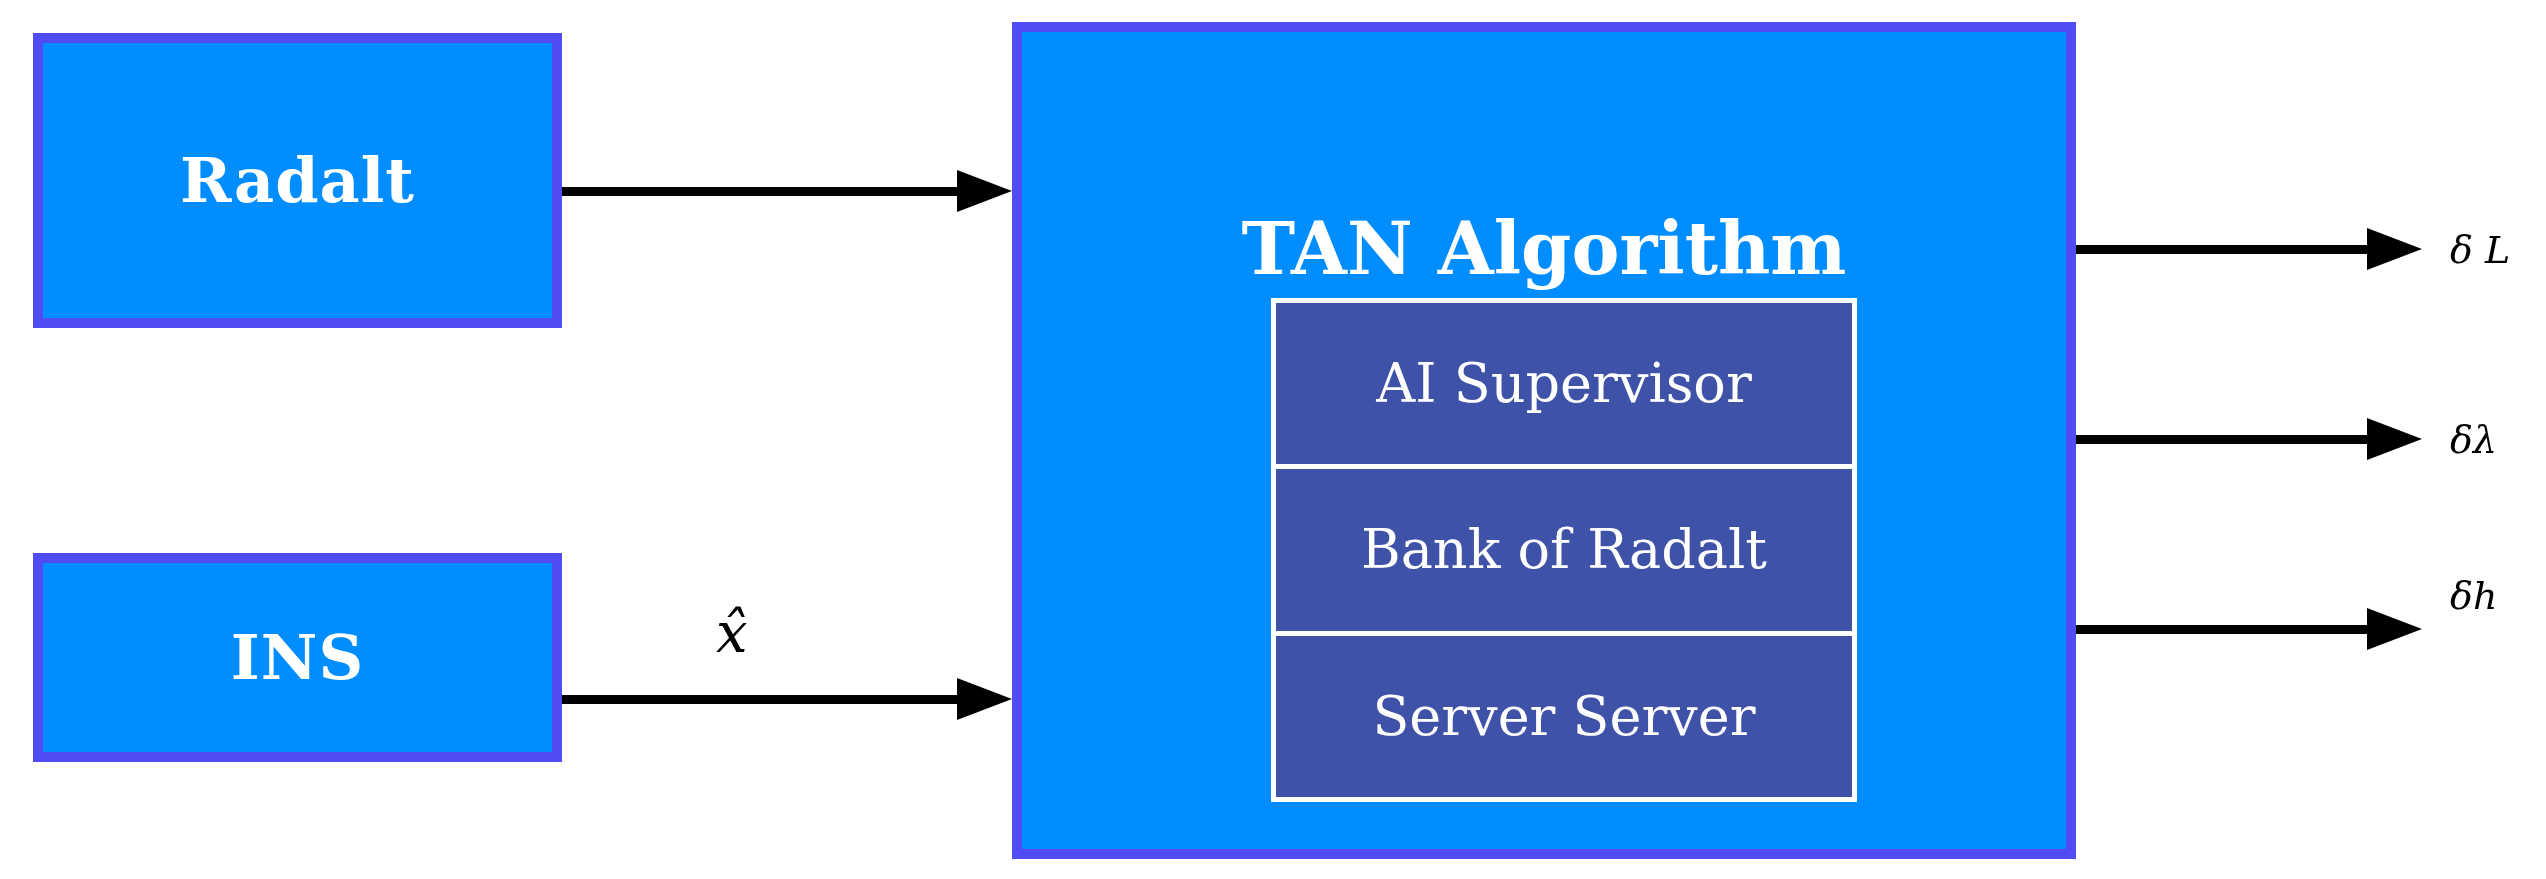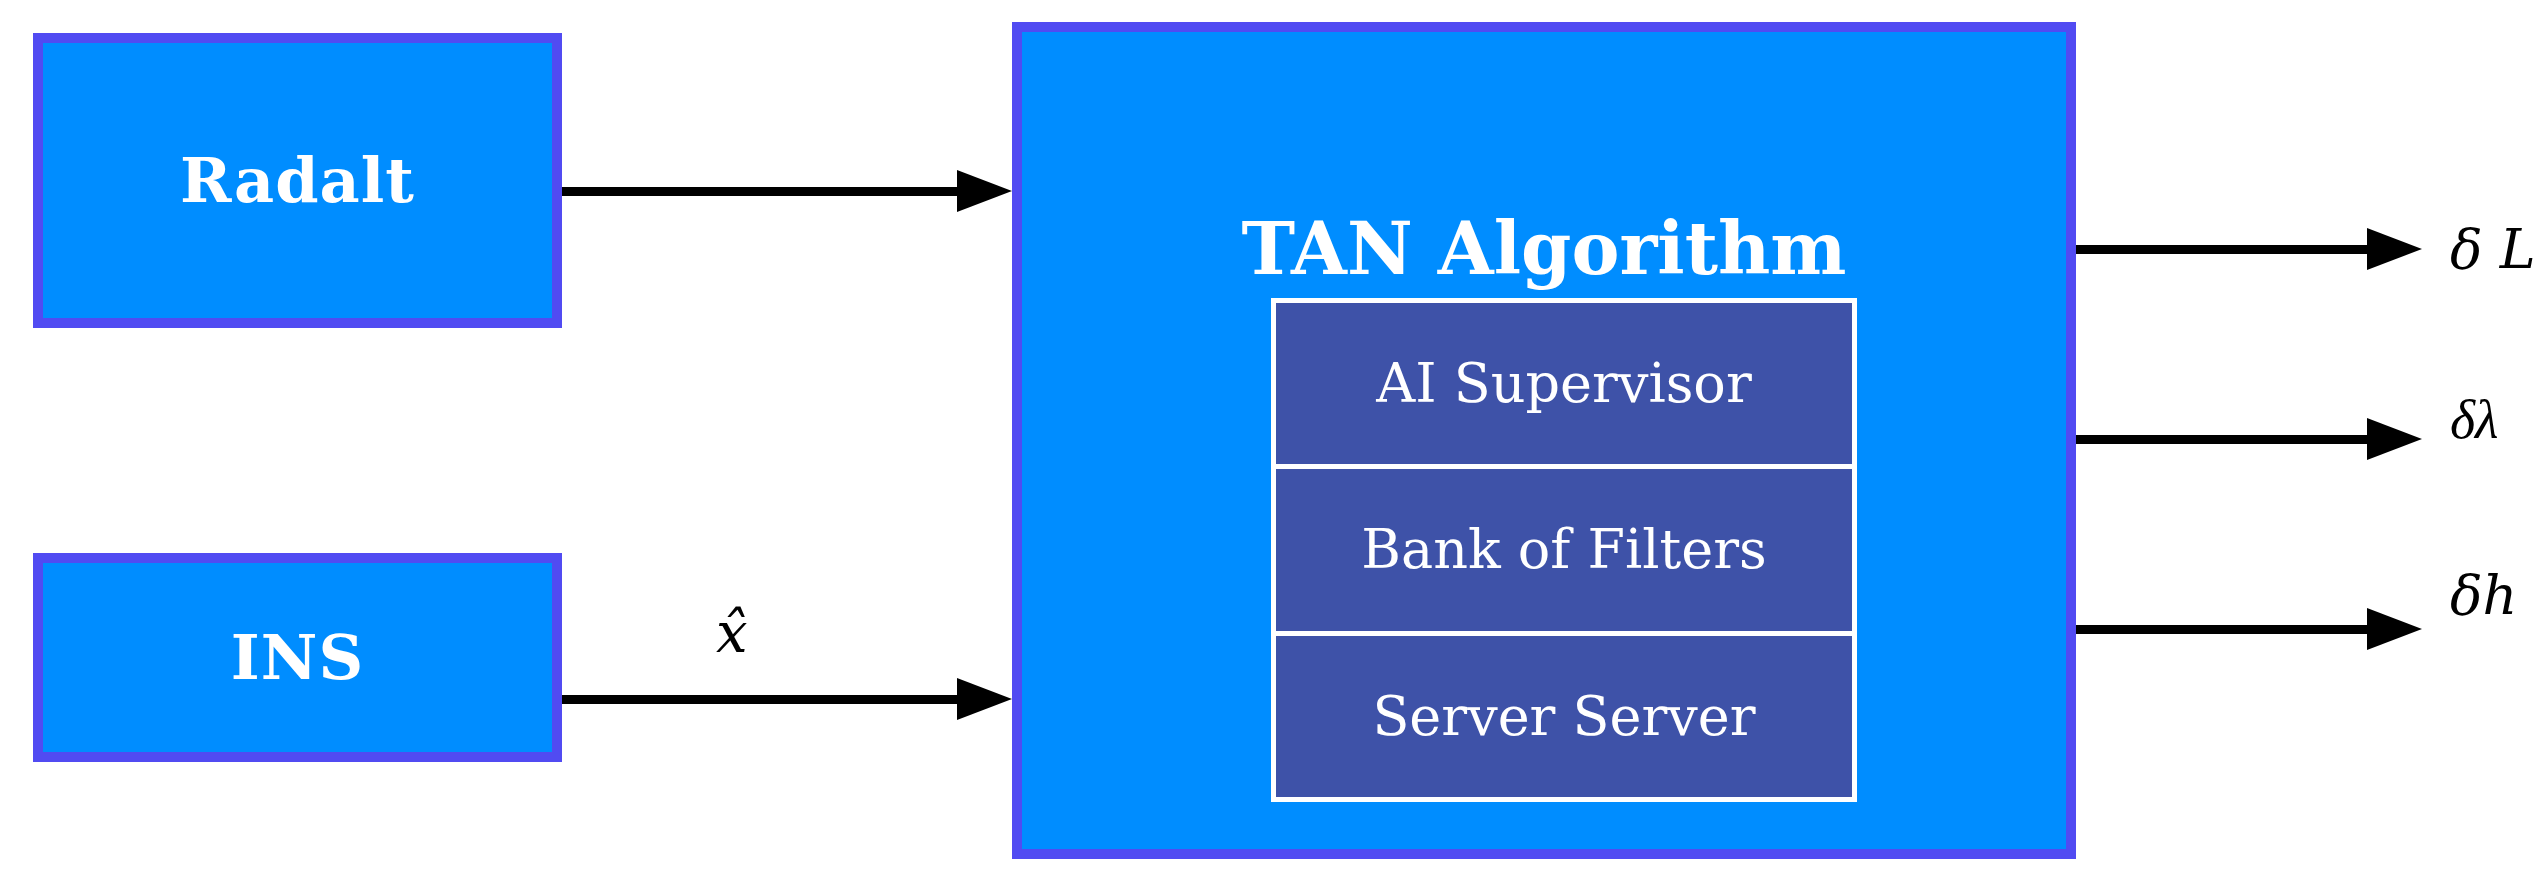--- a/index.html
+++ b/index.html
@@ -88,21 +88,21 @@
     color: var(--label-text);
     font-style: italic;
     font-size: 56px;
     white-space: nowrap;
   }
   .math-label sub {
     font-size: 42px;
     vertical-align: -14px;
     font-style: italic;
   }
-  .out-label { font-size: 54px; line-height: 60px; }
+  .out-label { font-size: 38px; line-height: 60px; }
 </style>
 </head>
 <body>
 
 <div id="stage">
 
   <div class="block" id="radalt-box">
     <span class="block-label">Radalt</span>
   </div>
 
@@ -110,40 +110,40 @@
     <span class="block-label">INS</span>
   </div>
 
   <div class="block" id="tan-box">
     <div id="tan-title">TAN Algorithm</div>
     <div id="tan-stack">
       <div class="stack-row">
         <span class="stack-label">AI Supervisor</span>
       </div>
       <div class="stack-row">
-        <span class="stack-label">Bank of Filters</span>
+        <span class="stack-label">Bank of Radalt</span>
       </div>
       <div class="stack-row">
         <span class="stack-label">Server Server</span>
       </div>
     </div>
   </div>
 
   <div class="arrow-line" style="left:562px; top:187px; width:396px;"></div>
   <div class="arrow-head" style="left:957px; top:170px;"></div>
 
   <div class="arrow-line" style="left:562px; top:695px; width:396px;"></div>
   <div class="arrow-head" style="left:957px; top:678px;"></div>
   <div class="math-label" style="left:716px; top:600px;">x̂</div>
 
   <div class="arrow-line" style="left:2076px; top:245px; width:291px;"></div>
   <div class="arrow-head" style="left:2367px; top:228px;"></div>
   <div class="math-label out-label" style="left:2450px; top:220px;">δ L</div>
 
   <div class="arrow-line" style="left:2076px; top:435px; width:291px;"></div>
   <div class="arrow-head" style="left:2367px; top:418px;"></div>
-  <div class="math-label out-label" style="left:2450px; top:390px;font-family:Liberation Serif, serif;">δλ</div>
+  <div class="math-label out-label" style="left:2450px; top:410px;">δλ</div>
 
   <div class="arrow-line" style="left:2076px; top:625px; width:291px;"></div>
   <div class="arrow-head" style="left:2367px; top:608px;"></div>
   <div class="math-label out-label" style="left:2450px; top:566px;">δh</div>
 
 </div>
 
 </body></html>

